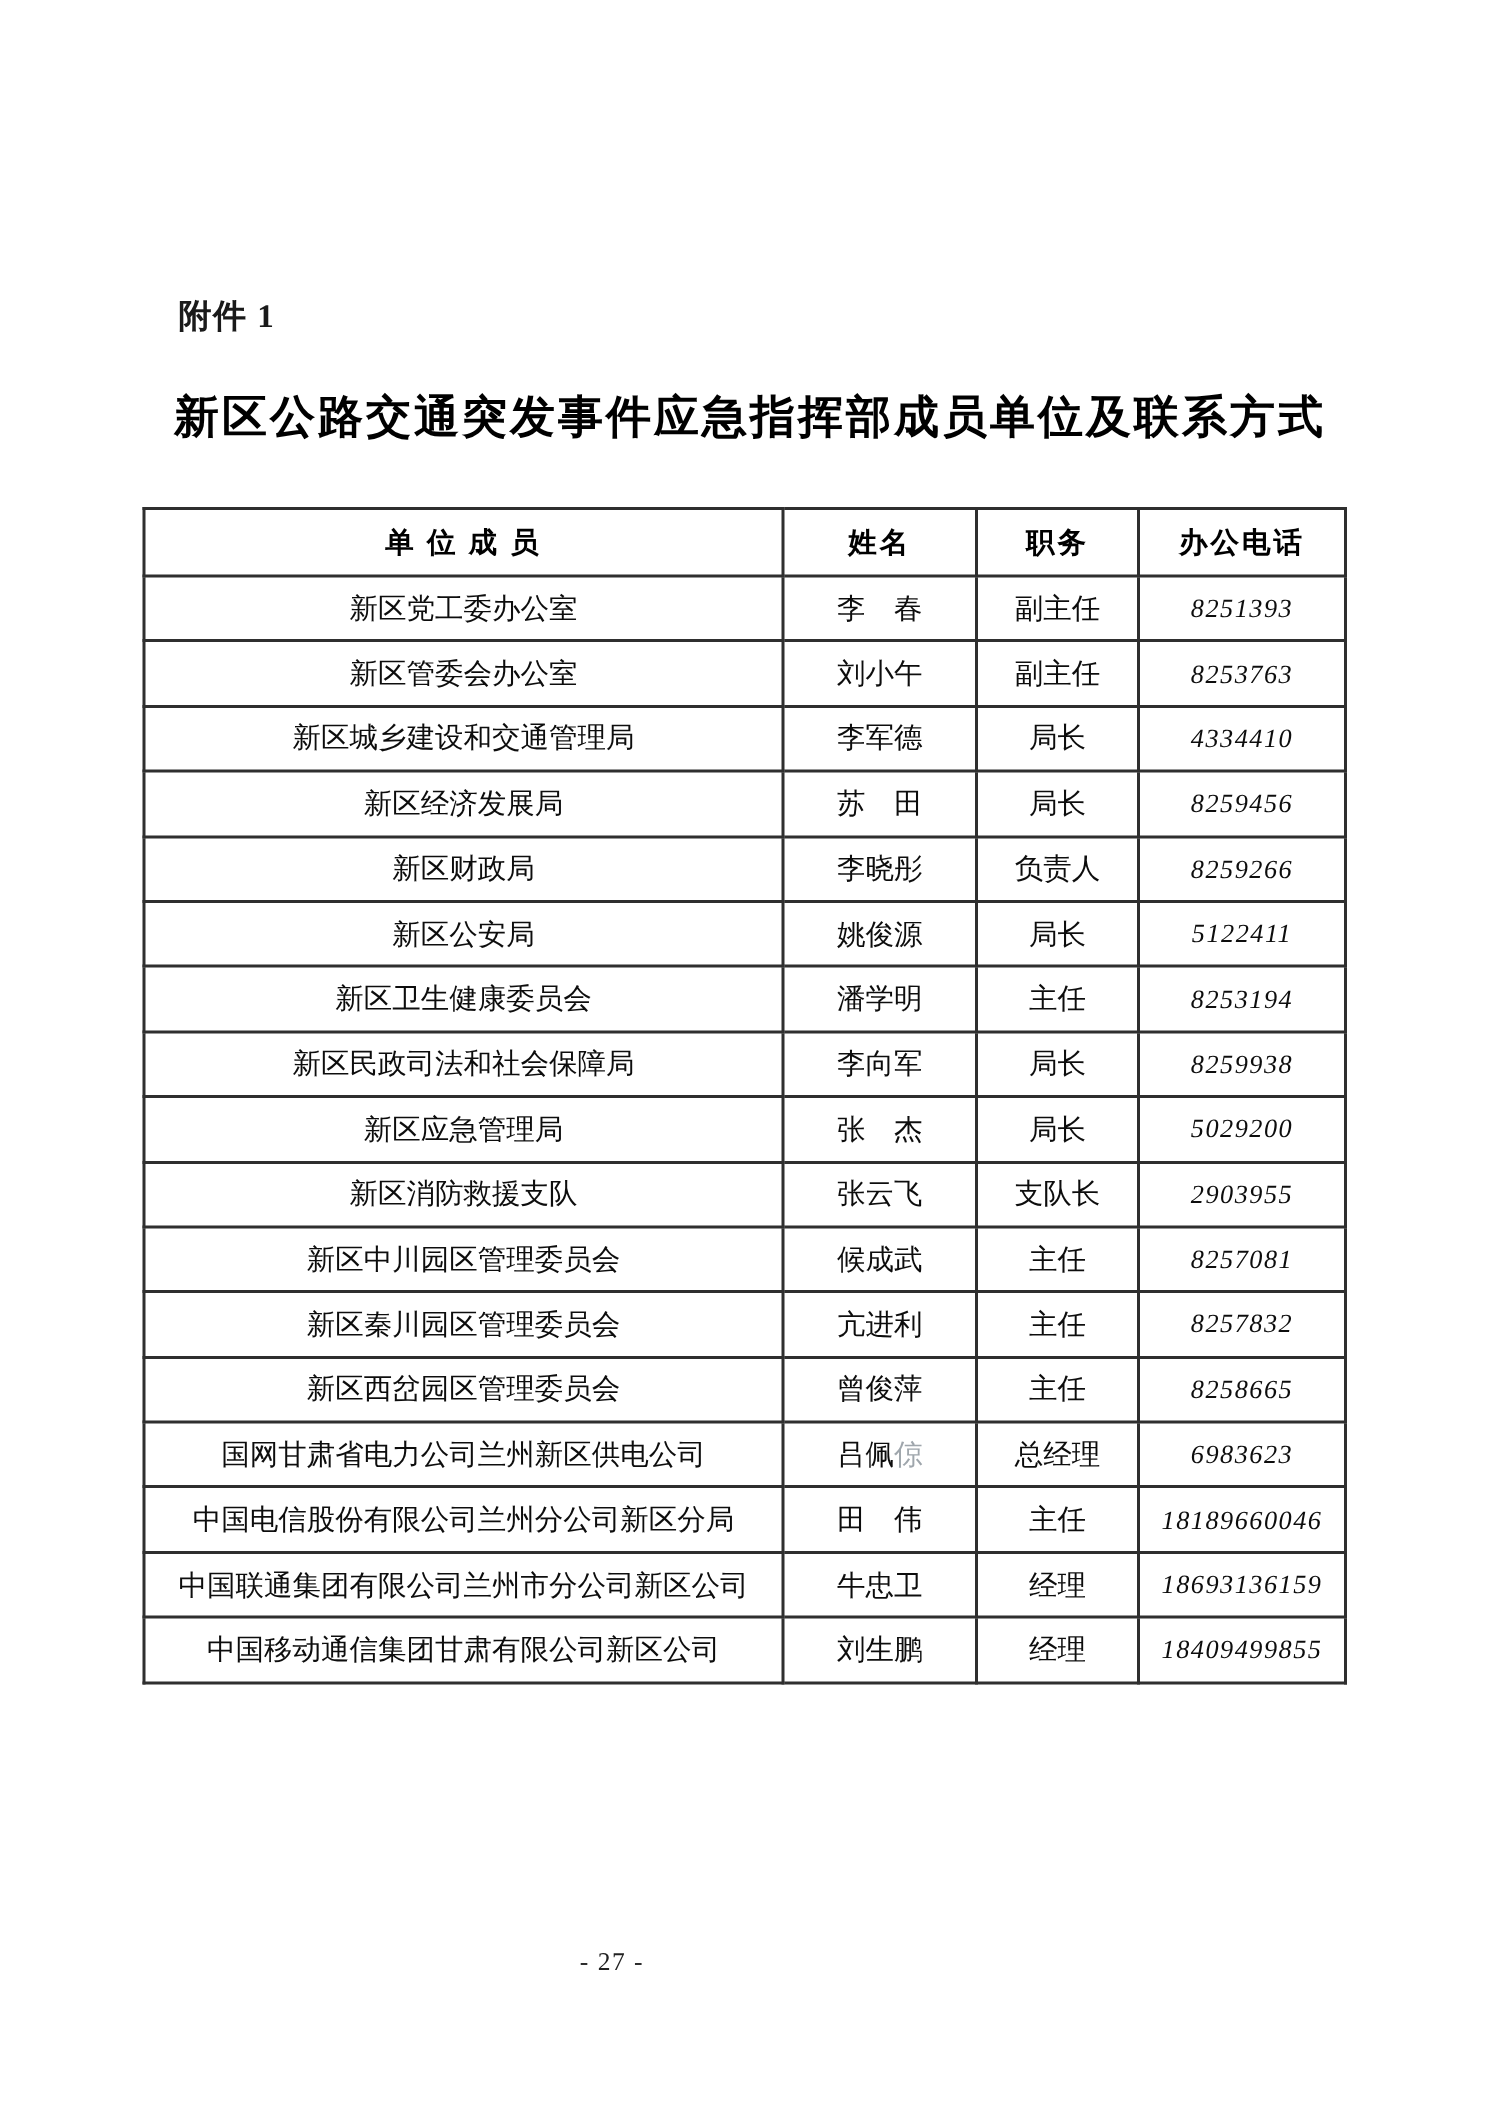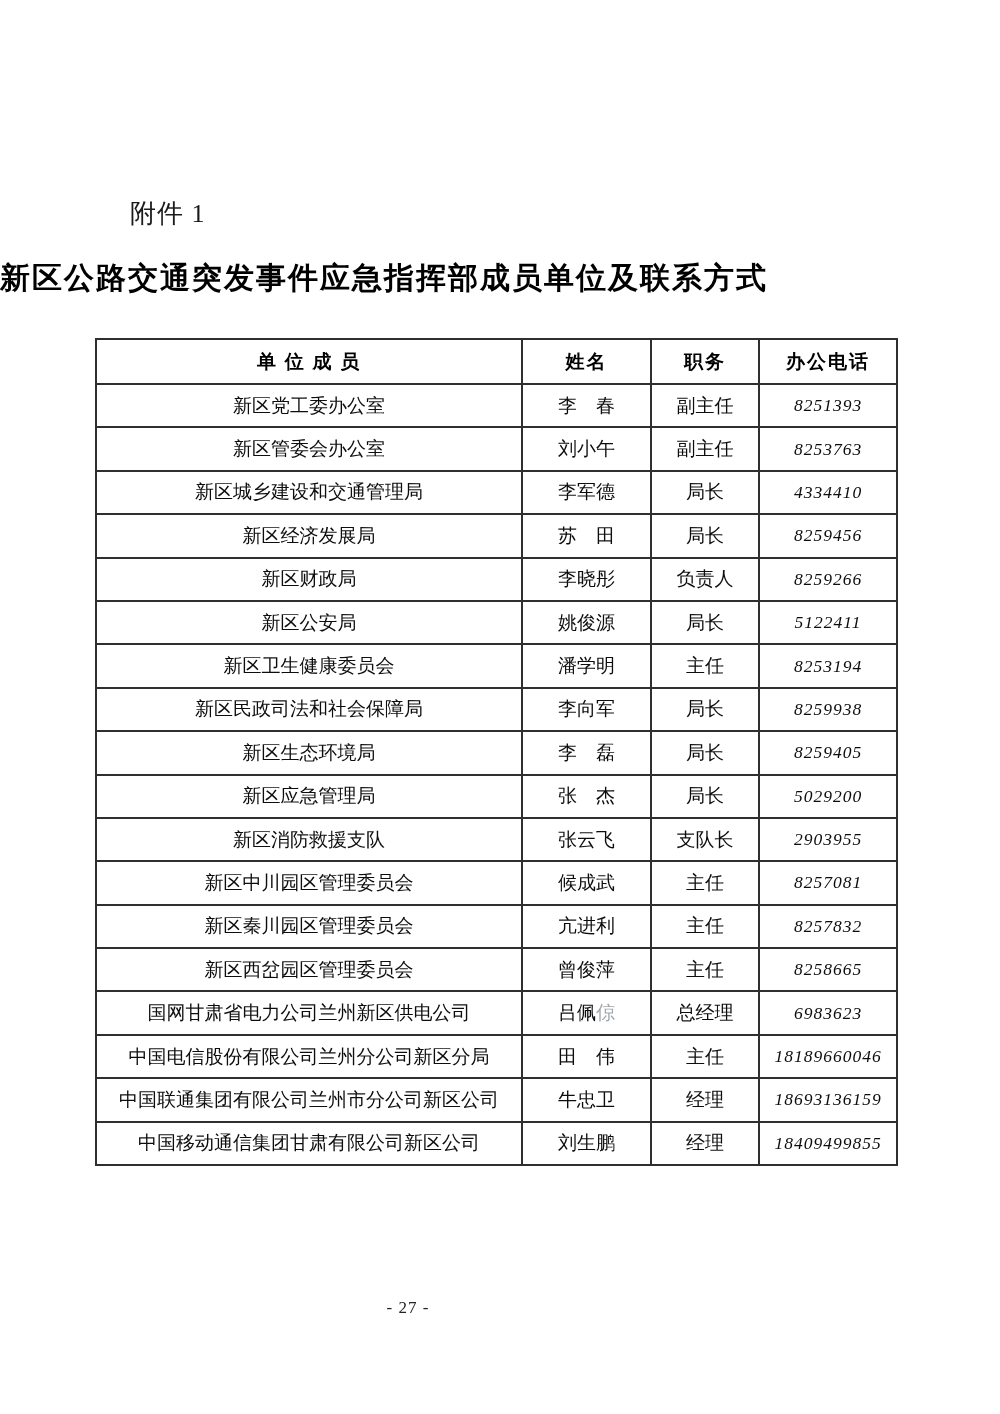--- a/index.html
+++ b/index.html
@@ -11,32 +11,33 @@
     position: relative;
     width: 1000px;
     height: 1414px;
     background: #ffffff;
     font-family: "Liberation Serif", "DejaVu Serif", serif;
     color: #111111;
     overflow: hidden;
   }
   .attachment-label {
     position: absolute;
-    left: 130px;
+    left: 119px;
     top: 196px;
-    font-size: 26px;
-    font-weight: 400;
+    font-size: 22px;
+    font-weight: 700;
     color: #1a1a1a;
     letter-spacing: 1px;
   }
   .doc-title {
     position: absolute;
     left: 0;
     top: 258px;
     width: 1000px;
+    text-align: center;
     font-size: 30px;
     font-weight: 800;
     color: #000000;
     letter-spacing: 2px;
     margin: 0;
   }
   table.contact-table {
     position: absolute;
     left: 95px;
     top: 338px;
@@ -153,26 +154,20 @@
           <td class="cjk">主任</td>
           <td class="num">8253194</td>
         </tr>
         <tr>
           <td class="cjk">新区民政司法和社会保障局</td>
           <td class="cjk">李向军</td>
           <td class="cjk">局长</td>
           <td class="num">8259938</td>
         </tr>
         <tr>
-          <td class="cjk">新区生态环境局</td>
-          <td class="cjk">李　磊</td>
-          <td class="cjk">局长</td>
-          <td class="num">8259405</td>
-        </tr>
-        <tr>
           <td class="cjk">新区应急管理局</td>
           <td class="cjk">张　杰</td>
           <td class="cjk">局长</td>
           <td class="num">5029200</td>
         </tr>
         <tr>
           <td class="cjk">新区消防救援支队</td>
           <td class="cjk">张云飞</td>
           <td class="cjk">支队长</td>
           <td class="num">2903955</td>

